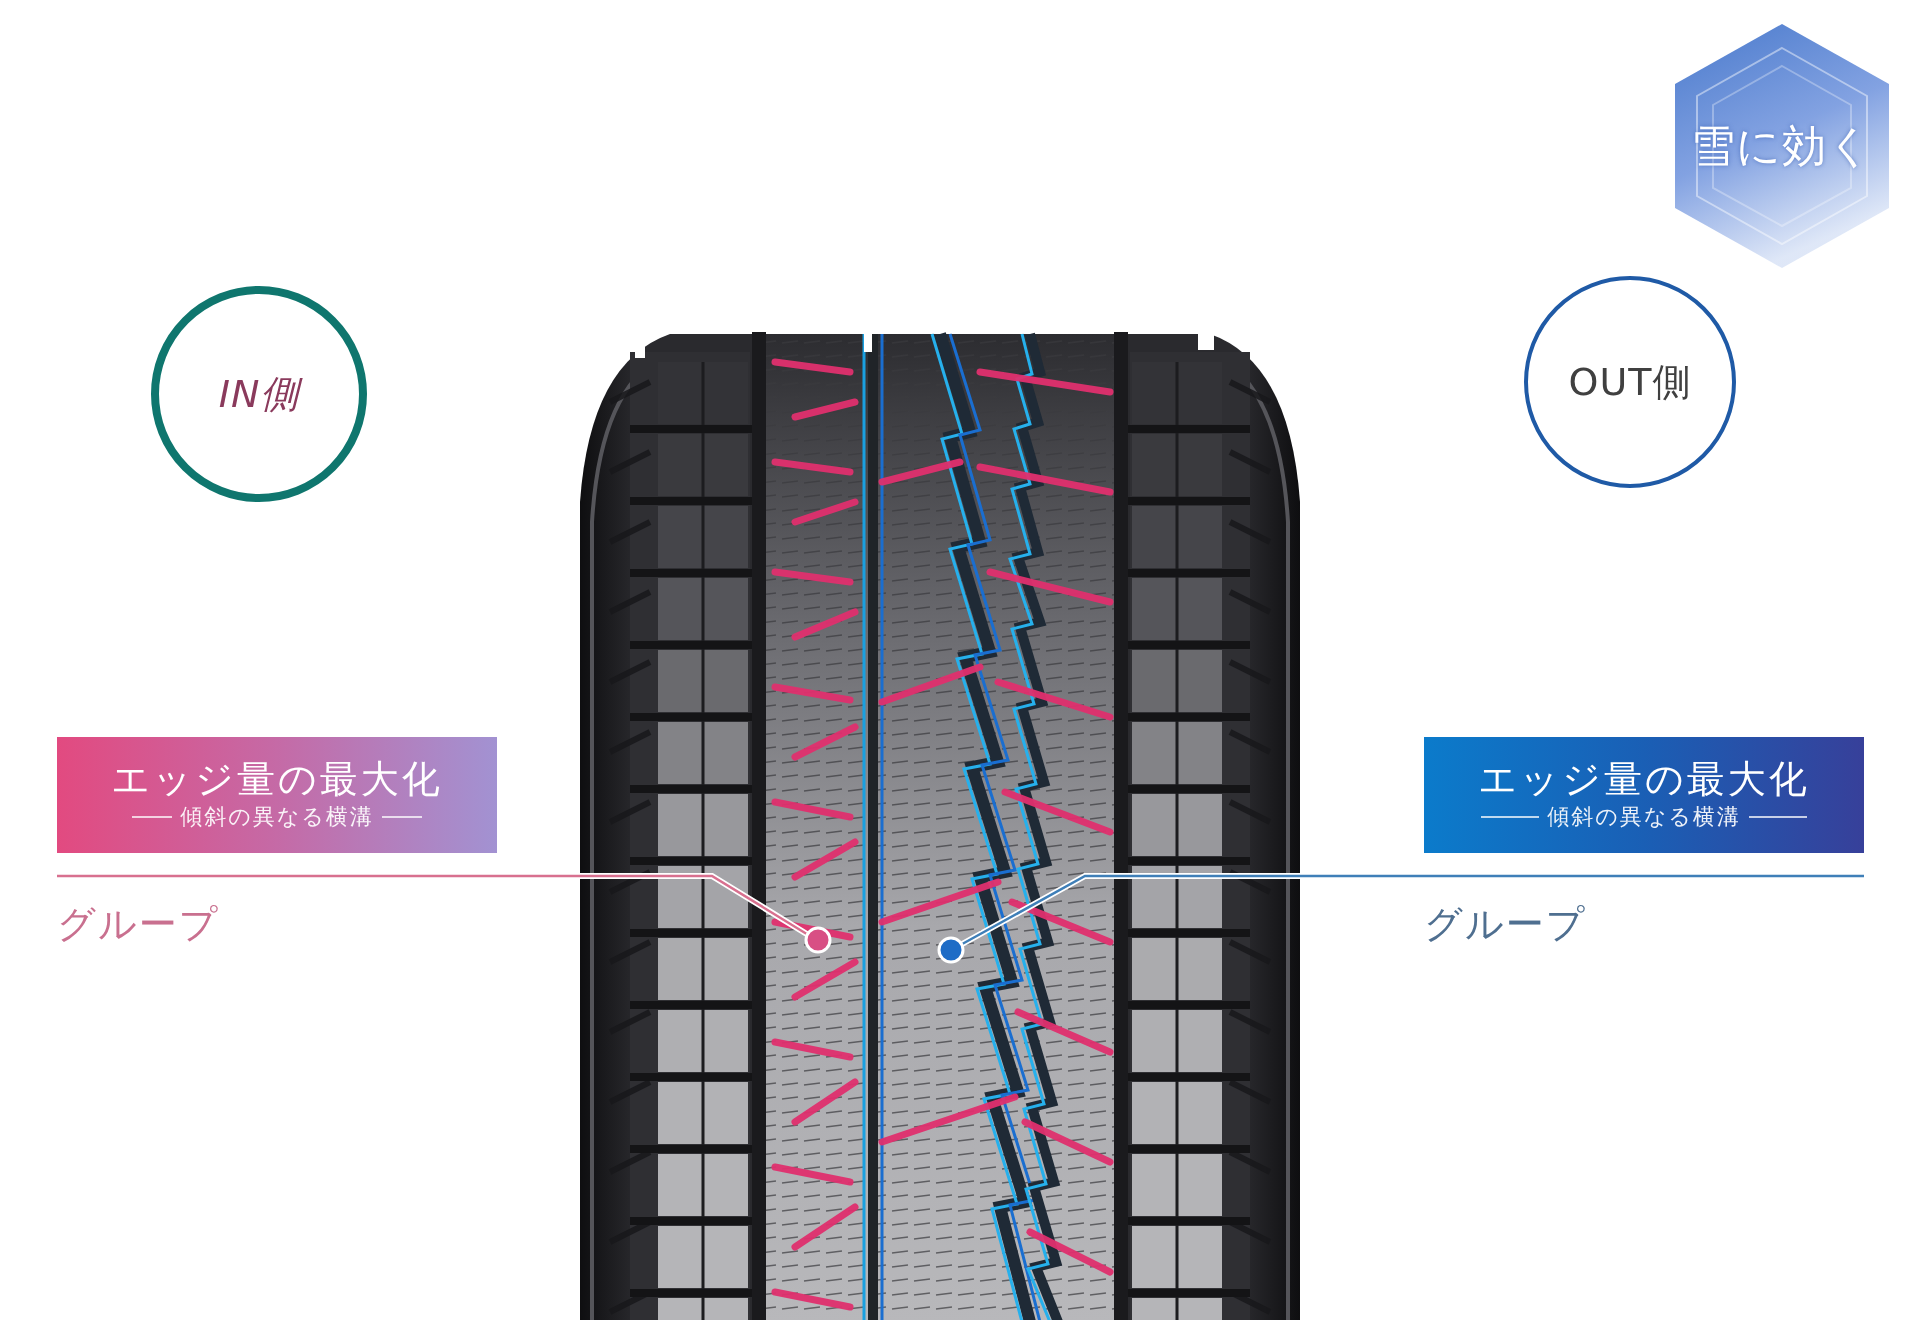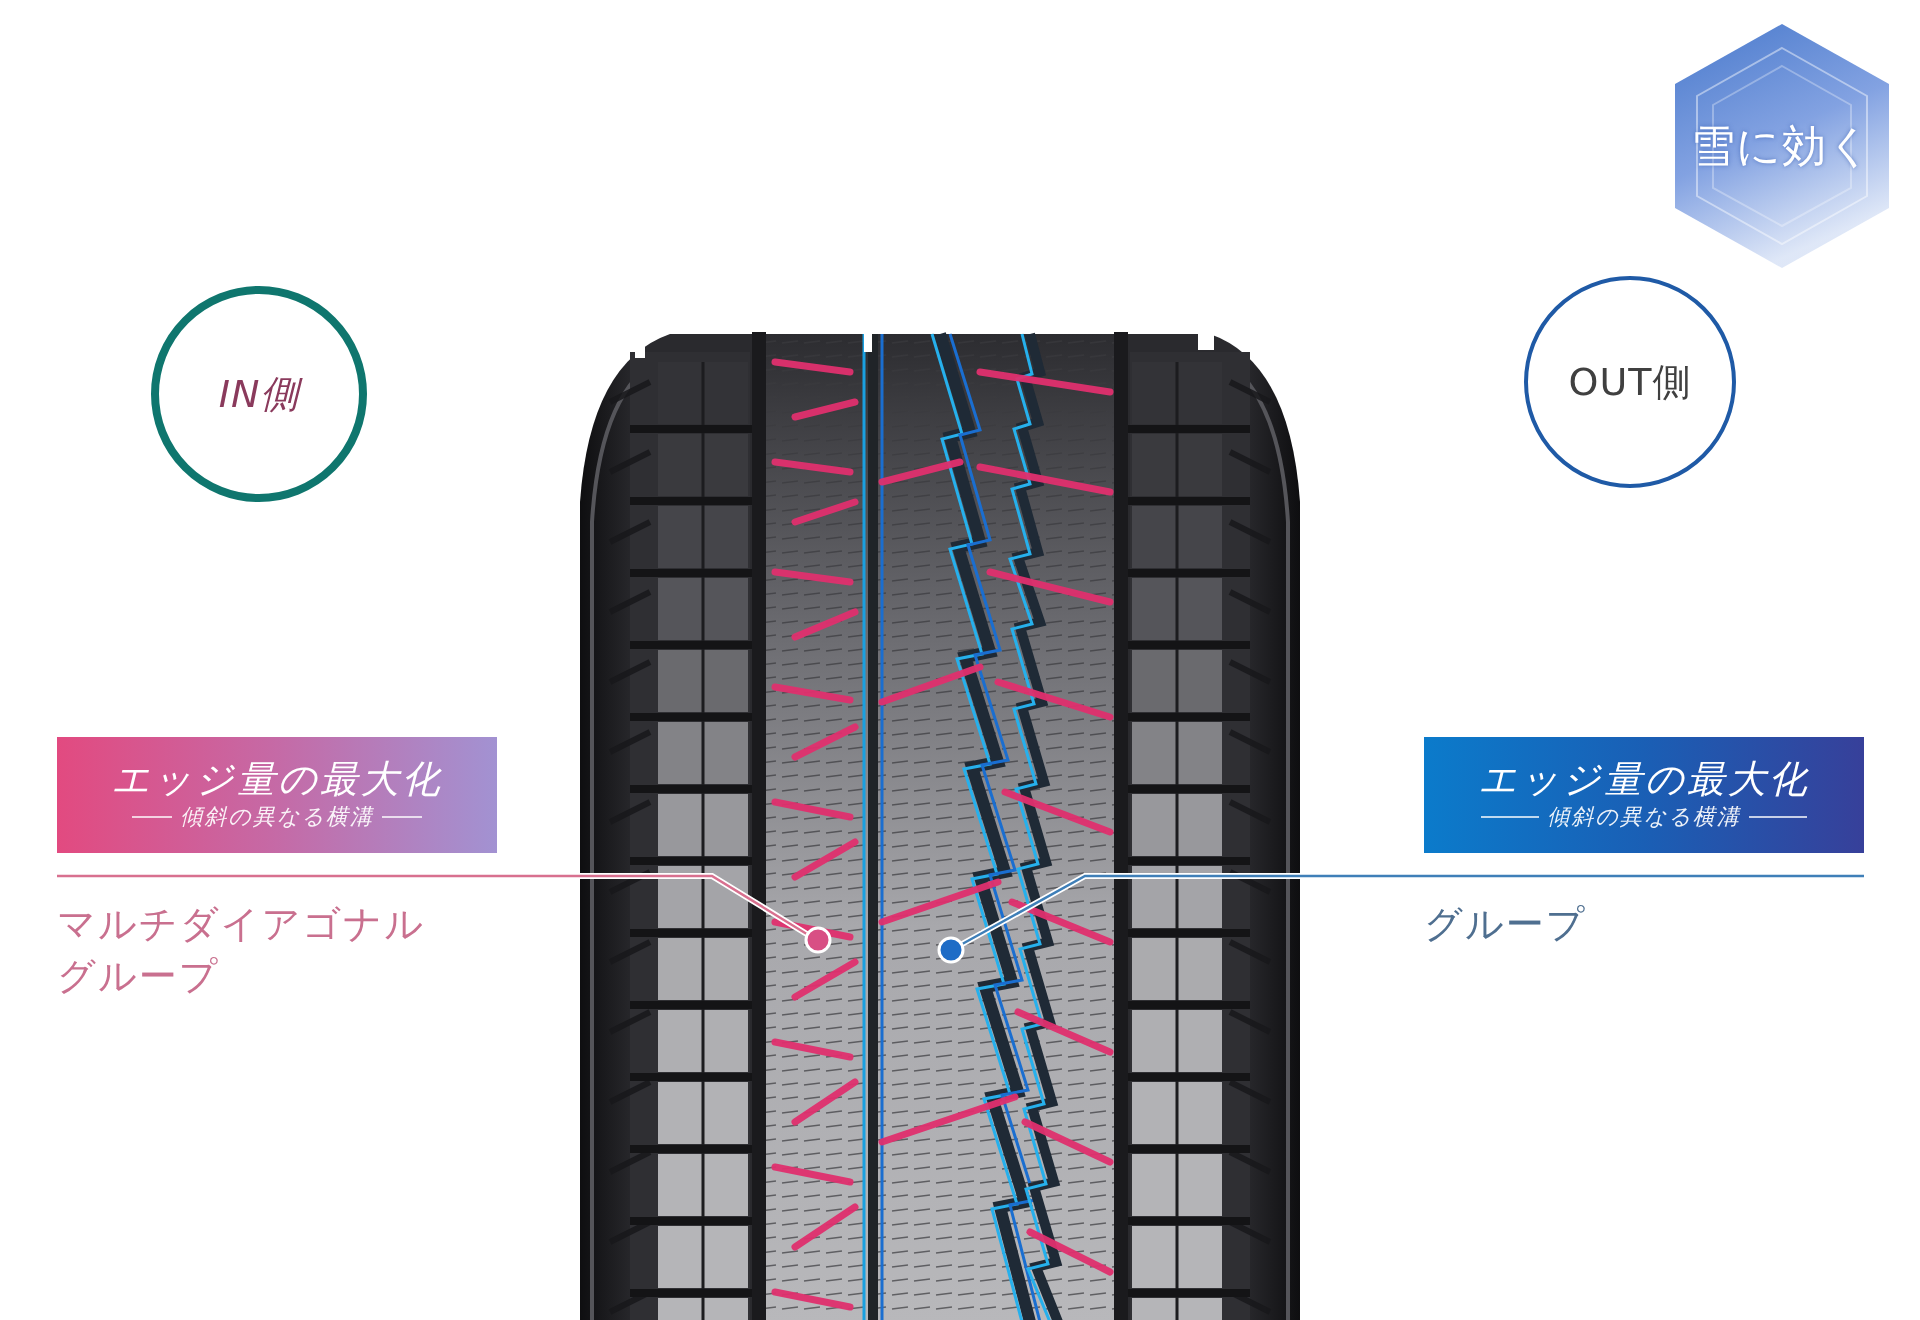--- a/index.html
+++ b/index.html
@@ -31,21 +31,20 @@
 
   
   .tire { left:560px; top:322px; width:760px; height:1000px; }
   .tire svg { width:100%; height:100%; display:block; }
 
   
   .banner {
     width:440px; height:116px; box-sizing:border-box;
     display:flex; flex-direction:column; align-items:center; justify-content:center;
     color:#ffffff;
-    font-style:italic;
   }
   .banner-left { left:57px; top:737px; background:linear-gradient(90deg,#e24a80 0%, #c56aa6 50%, #a292d2 100%); }
   .banner-right { left:1424px; top:737px; background:linear-gradient(90deg,#0b7bcb 0%, #1a5fb5 50%, #37409a 100%); }
   .banner-title { font-size:38px; letter-spacing:3px; line-height:1.15; }
   .banner-sub { font-size:22px; letter-spacing:2px; display:flex; align-items:center; gap:8px; opacity:0.92; }
   .banner-sub .dash { display:inline-block; height:2px; background:rgba(255,255,255,0.8); }
   .banner-left .dash { width:40px; }
   .banner-right .dash { width:58px; }
 
   
@@ -300,19 +299,18 @@
 <div class="abs banner banner-right">
   <div class="banner-title">エッジ量の最大化</div>
   <div class="banner-sub">
     <span class="dash"></span>
     <span>傾斜の異なる横溝</span>
     <span class="dash"></span>
   </div>
 </div>
 
 <div class="abs feature-label feature-left">
-  <div>マルチダイアゴナル</div>
   <div>グループ</div>
 </div>
 
 <div class="abs feature-label feature-right">
   <div>グループ</div>
 </div>
 
 </body></html>

